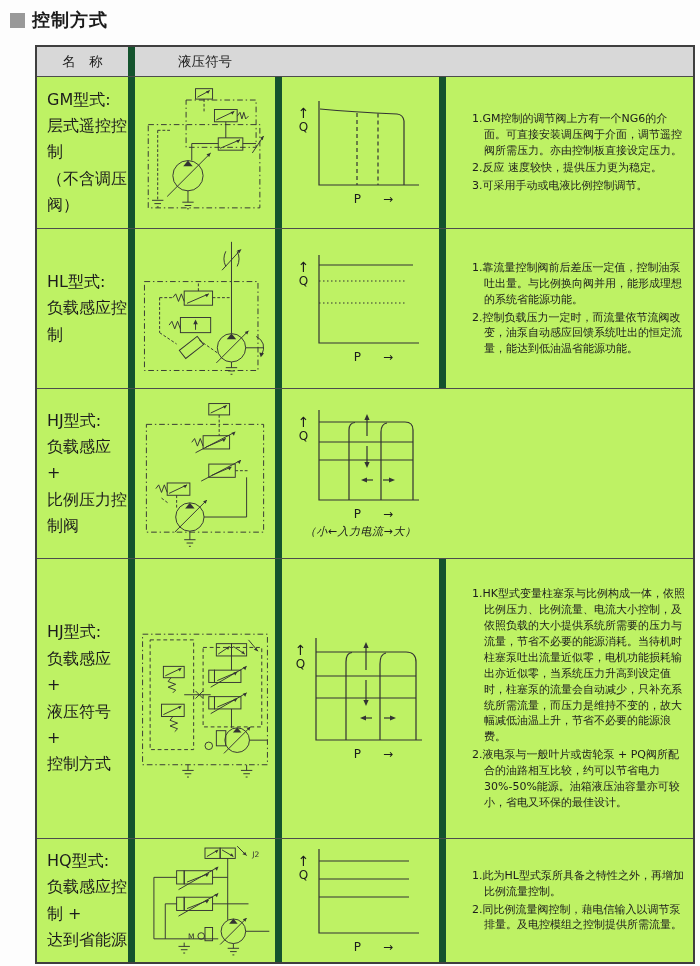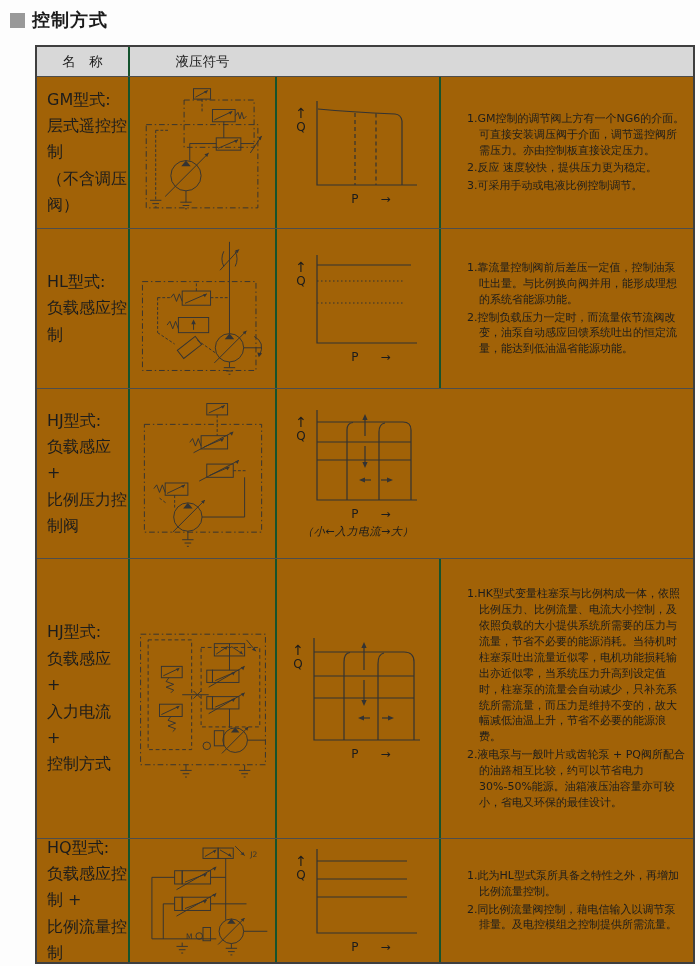--- a/index.html
+++ b/index.html
@@ -4,26 +4,26 @@
 <style>
   html,body{margin:0;padding:0;}
   body{
     width:700px;height:966px;background:#fdfdfd;position:relative;
     font-family:"DejaVu Sans","Liberation Sans",sans-serif;color:#1c1c1c;
     -webkit-font-smoothing:antialiased;
   }
   .page-title{position:absolute;left:10px;top:8px;display:flex;align-items:center;gap:7px;
     font-size:18px;font-weight:bold;letter-spacing:1px;}
   .title-square{width:15px;height:15px;background:#999;}
-  .tbl{position:absolute;left:35px;top:45px;width:656px;border:2px solid #3f3f3f;background:#a16207;}
+  .tbl{position:absolute;left:35px;top:45px;width:656px;border:2px solid #3f3f3f;background:#bef264;}
   .grid{display:grid;grid-template-columns:91px 147px 164px 1fr;}
   .hdr{background:#d8d8d8;height:29px;}
   .hdr .cell{display:flex;align-items:center;justify-content:center;font-size:13.5px;}
   .row{border-top:1px solid #4d4d4d;}
-  .cell{border-left:2px solid #14532d;box-sizing:border-box;overflow:hidden;}
+  .cell{border-left:7px solid #14532d;box-sizing:border-box;overflow:hidden;}
   .cell:first-child{border-left:none;}
   .h1{height:151px}.h2{height:159px}.h3{height:169px}.h4{height:279px}.h5{height:123px}
   .name-cell{display:flex;flex-direction:column;justify-content:center;padding-left:10px;
     font-size:16px;line-height:1.65;}
   .sym-cell,.curve-cell{display:flex;align-items:center;justify-content:center;}
   .feat-cell{display:flex;flex-direction:column;justify-content:center;padding:6px 8px 6px 26px;
     font-size:11px;line-height:1.45;}
   .feat{padding-left:12px;text-indent:-12px;margin:1px 0;}
   .curve-wrap{display:flex;flex-direction:column;align-items:center;}
   .curve-top{display:flex;align-items:flex-start;}
@@ -263,21 +263,21 @@
         </div>
         <div class="caption">（小←入力电流→大）</div>
       </div>
     </div>
   </div>
 
   <div class="grid row h4">
     <div class="cell name-cell">
       <div>HJ型式:</div>
       <div>负载感应 +</div>
-      <div>入力电流 +</div>
+      <div>液压符号 +</div>
       <div>控制方式</div>
     </div>
     <div class="cell sym-cell">
       <svg width="140" height="178" viewBox="0 0 148 185">
         <g stroke="#333" fill="none" stroke-width="1">
           <rect x="8" y="24" width="132" height="138" stroke-dasharray="6 3 1.5 3"></rect>
           <rect x="16" y="30" width="46" height="116" stroke-dasharray="4 3"></rect>
           <rect x="72" y="38" width="62" height="84" stroke-dasharray="4 3"></rect>
           <rect x="86" y="34" width="16" height="13"></rect>
             <rect x="102" y="34" width="16" height="13"></rect>
@@ -360,21 +360,21 @@
     <div class="cell feat-cell">
       <div class="feat">1.HK型式变量柱塞泵与比例构成一体，依照比例压力、比例流量、电流大小控制，及依照负载的大小提供系统所需要的压力与流量，节省不必要的能源消耗。当待机时柱塞泵吐出流量近似零，电机功能损耗输出亦近似零，当系统压力升高到设定值时，柱塞泵的流量会自动减少，只补充系统所需流量，而压力是维持不变的，故大幅减低油温上升，节省不必要的能源浪费。</div>
       <div class="feat">2.液电泵与一般叶片或齿轮泵 + PQ阀所配合的油路相互比较，约可以节省电力30%-50%能源。油箱液压油容量亦可较小，省电又环保的最佳设计。</div>
     </div>
   </div>
 
   <div class="grid row h5">
     <div class="cell name-cell">
       <div>HQ型式:</div>
       <div>负载感应控制 +</div>
-      <div>比例流量控制</div>
+      <div>达到省能源</div>
     </div>
     <div class="cell sym-cell">
       <svg width="140" height="116" viewBox="0 0 148 120">
         <g stroke="#333" fill="none" stroke-width="1">
           <rect x="74" y="4" width="16" height="11"></rect>
             <rect x="90" y="4" width="16" height="11"></rect>
           <line x1="76" y1="13" x2="88" y2="6"></line>
             <polygon points="88,6 84.4,6.8 86.4,9.6" fill="#333" stroke="none"></polygon>
           <line x1="92" y1="6" x2="104" y2="13"></line>
             <polygon points="104,13 100.4,12.2 102.4,9.4" fill="#333" stroke="none"></polygon>

